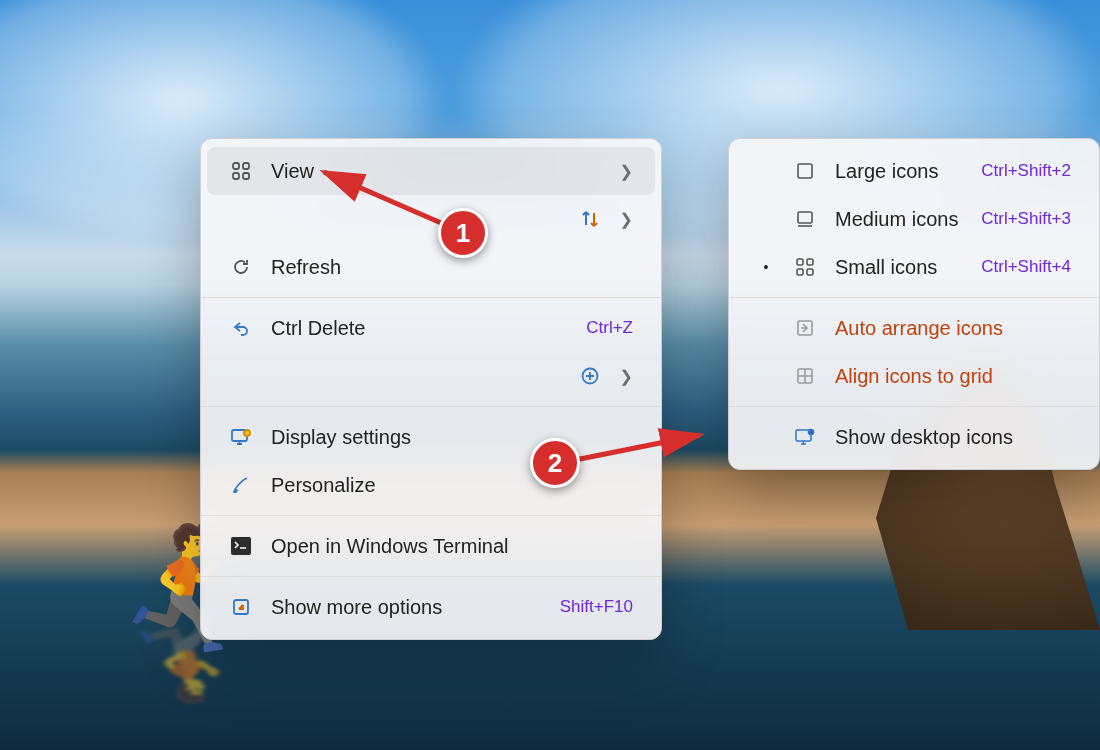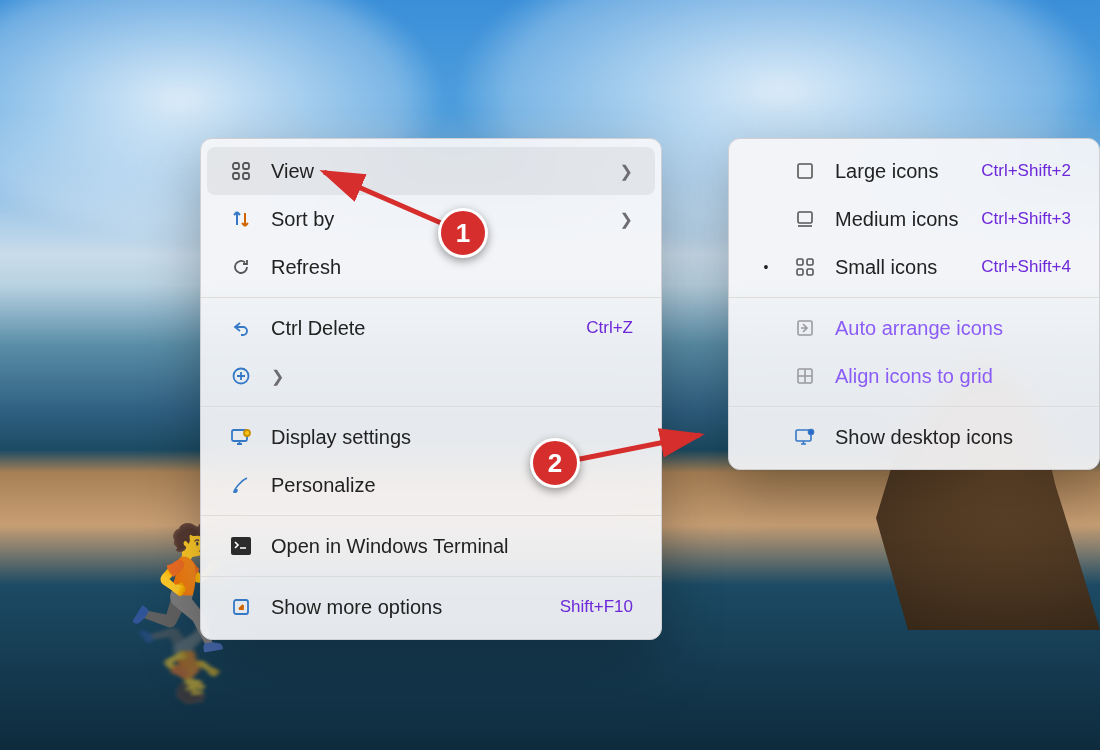--- a/index.html
+++ b/index.html
@@ -25,30 +25,30 @@
   .runner{position:absolute;left:110px;bottom:90px;font-size:120px;color:#000;
     transform:scaleX(-1);filter:blur(.4px);} 
   .runner-shadow{position:absolute;left:118px;bottom:30px;font-size:110px;color:#0008;
     transform:scaleX(-1) scaleY(-0.8);filter:blur(2px);} 
 
   
   .menu{position:absolute;background:rgba(246,246,248,0.92);
     border:1px solid #d0d0d4;border-radius:12px;padding:8px 0;
     box-shadow:0 22px 60px rgba(0,0,0,.28);backdrop-filter:blur(18px);}
   .menu .row{display:flex;align-items:center;gap:18px;height:48px;
-    padding:0 22px;color:#222;border-radius:8px;margin:0 6px;font-size:20px;}
+    padding:0 22px;color:#222;border-radius:8px;margin:0 6px;font-size:20px;justify-content:flex-end;}
   .menu .row:hover,.menu .row.hi{background:rgba(0,0,0,.06);}
   .menu .sep{height:1px;background:#dcdcdd;margin:6px 0;}
   .menu .ico{width:24px;height:24px;display:inline-flex;align-items:center;
     justify-content:center;flex:0 0 24px;color:#3478c6;}
   .menu .ico.neutral{color:#555;}
   .menu .lbl{flex:1 1 auto;white-space:nowrap;}
   .menu .accel{color:#6d28d9;font-size:17px;white-space:nowrap;}
   .menu .chev{color:#6d6d72;font-size:16px;}
-  .menu .dim{color:#8b5cf6;}
+  .menu .dim{color:#c2410c;}
   .menu .dim .ico{color:#9b9ba0;}
   .menu .bullet{width:18px;flex:0 0 18px;font-size:14px;color:#222;text-align:center;}
 
   .menu-a{left:200px;top:138px;width:460px;}
   .menu-b{left:680px;top:138px;width:370px;margin-left:48px;}
 
   
   .callout{position:absolute;width:44px;height:44px;border-radius:50%;
     background:#d62e2c;border:3px solid #fff;box-shadow:0 3px 10px rgba(0,0,0,.4);
     color:#fff;font-size:26px;font-weight:600;display:flex;align-items:center;
@@ -80,21 +80,20 @@
       <span class="chev">❯</span>
     </div>
 
     <div class="row">
       <span class="ico">
         <svg width="20" height="20" viewBox="0 0 20 20" fill="none" stroke="currentColor" stroke-width="2">
           <path d="M6 3v13M6 3l-3 3M6 3l3 3"></path>
             <path d="M14 17V4M14 17l-3-3M14 17l3-3" stroke="#d06500"></path>
           </svg>
       </span>
-      <span class="lbl">Sort by</span>
       <span class="chev">❯</span>
     </div>
 
     <div class="row">
       <span class="ico neutral">
         <svg width="20" height="20" viewBox="0 0 20 20" fill="none" stroke="currentColor" stroke-width="1.8">
           <path d="M16 10a6 6 0 1 1-2-4.5"></path>
             <path d="M16 3v4h-4"></path>
           </svg>
       </span>

